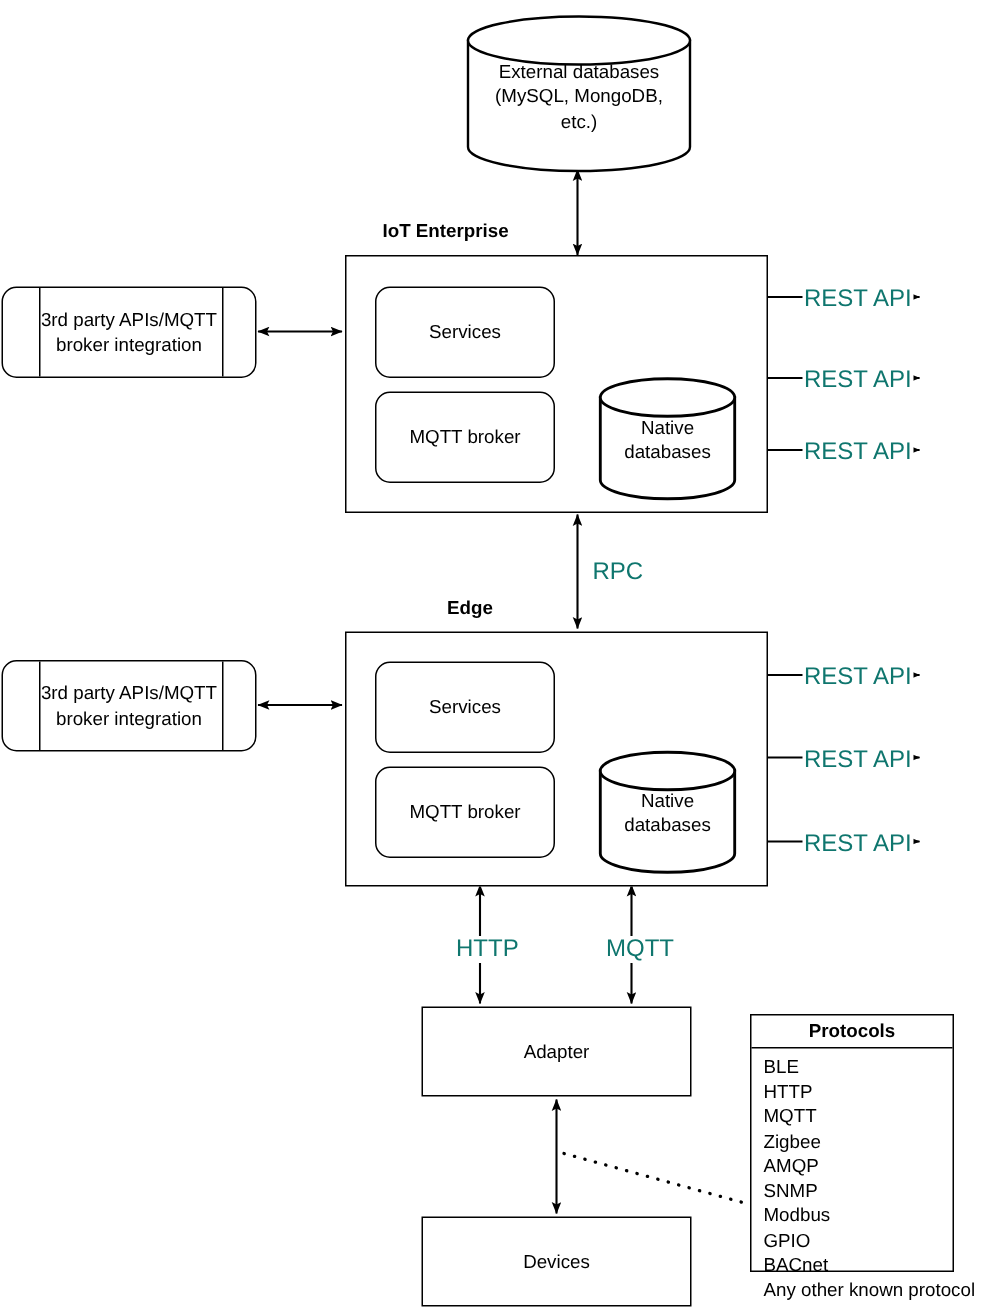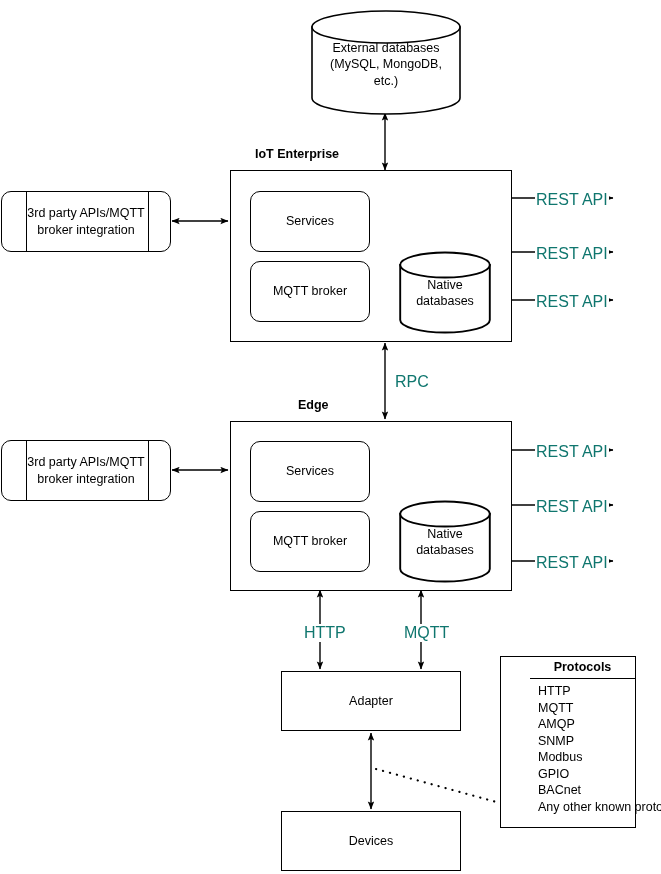--- a/index.html
+++ b/index.html
@@ -249,25 +249,27 @@
   <div class="edge-label" style="left:403px; top:624px;">MQTT</div>
 
   <div class="node rect" style="left:281px; top:671px; width:180px; height:60px;">
     <span>Adapter</span>
   </div>
 
   <div class="node rect" style="left:281px; top:811px; width:180px; height:60px;">
     <span>Devices</span>
   </div>
 
-  <div class="legend" style="left:500px; top:656px; width:136px; height:172px;padding-left:29px;">
+  <div class="legend" style="left:500px; top:676px; width:136px; height:172px;">
     <div class="legend-header">Protocols</div>
     <div class="legend-body">
+      <div class="legend-item">BLE</div>
       <div class="legend-item">HTTP</div>
       <div class="legend-item">MQTT</div>
+      <div class="legend-item">Zigbee</div>
       <div class="legend-item">AMQP</div>
       <div class="legend-item">SNMP</div>
       <div class="legend-item">Modbus</div>
       <div class="legend-item">GPIO</div>
       <div class="legend-item">BACnet</div>
       <div class="legend-item">Any other known protocol</div>
     </div>
   </div>
 
 </div>

